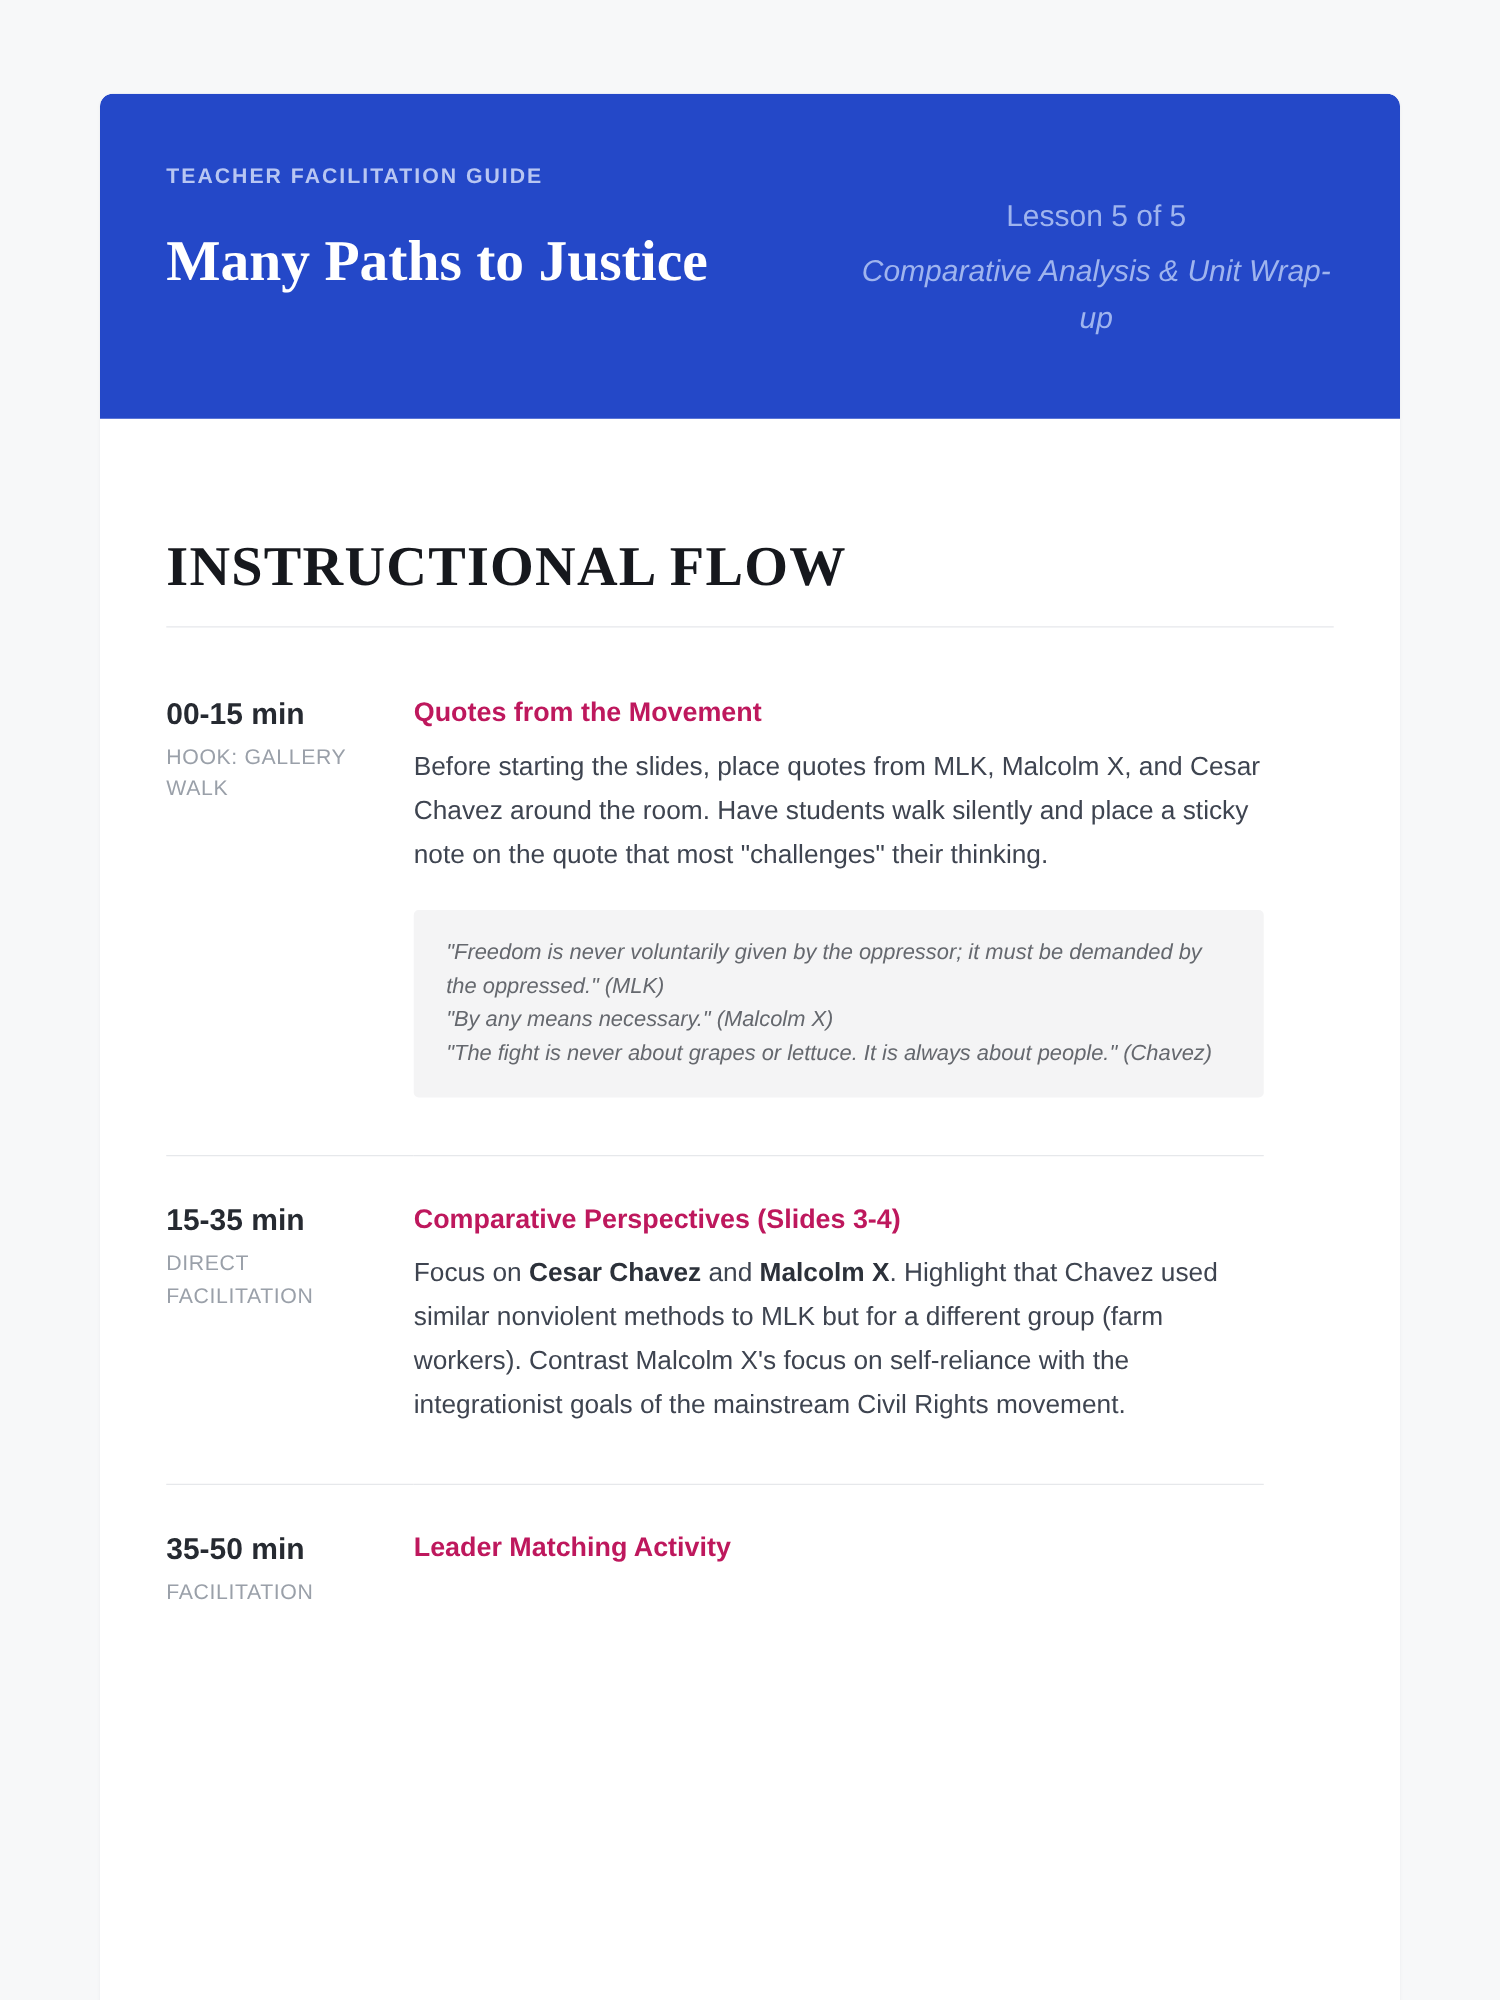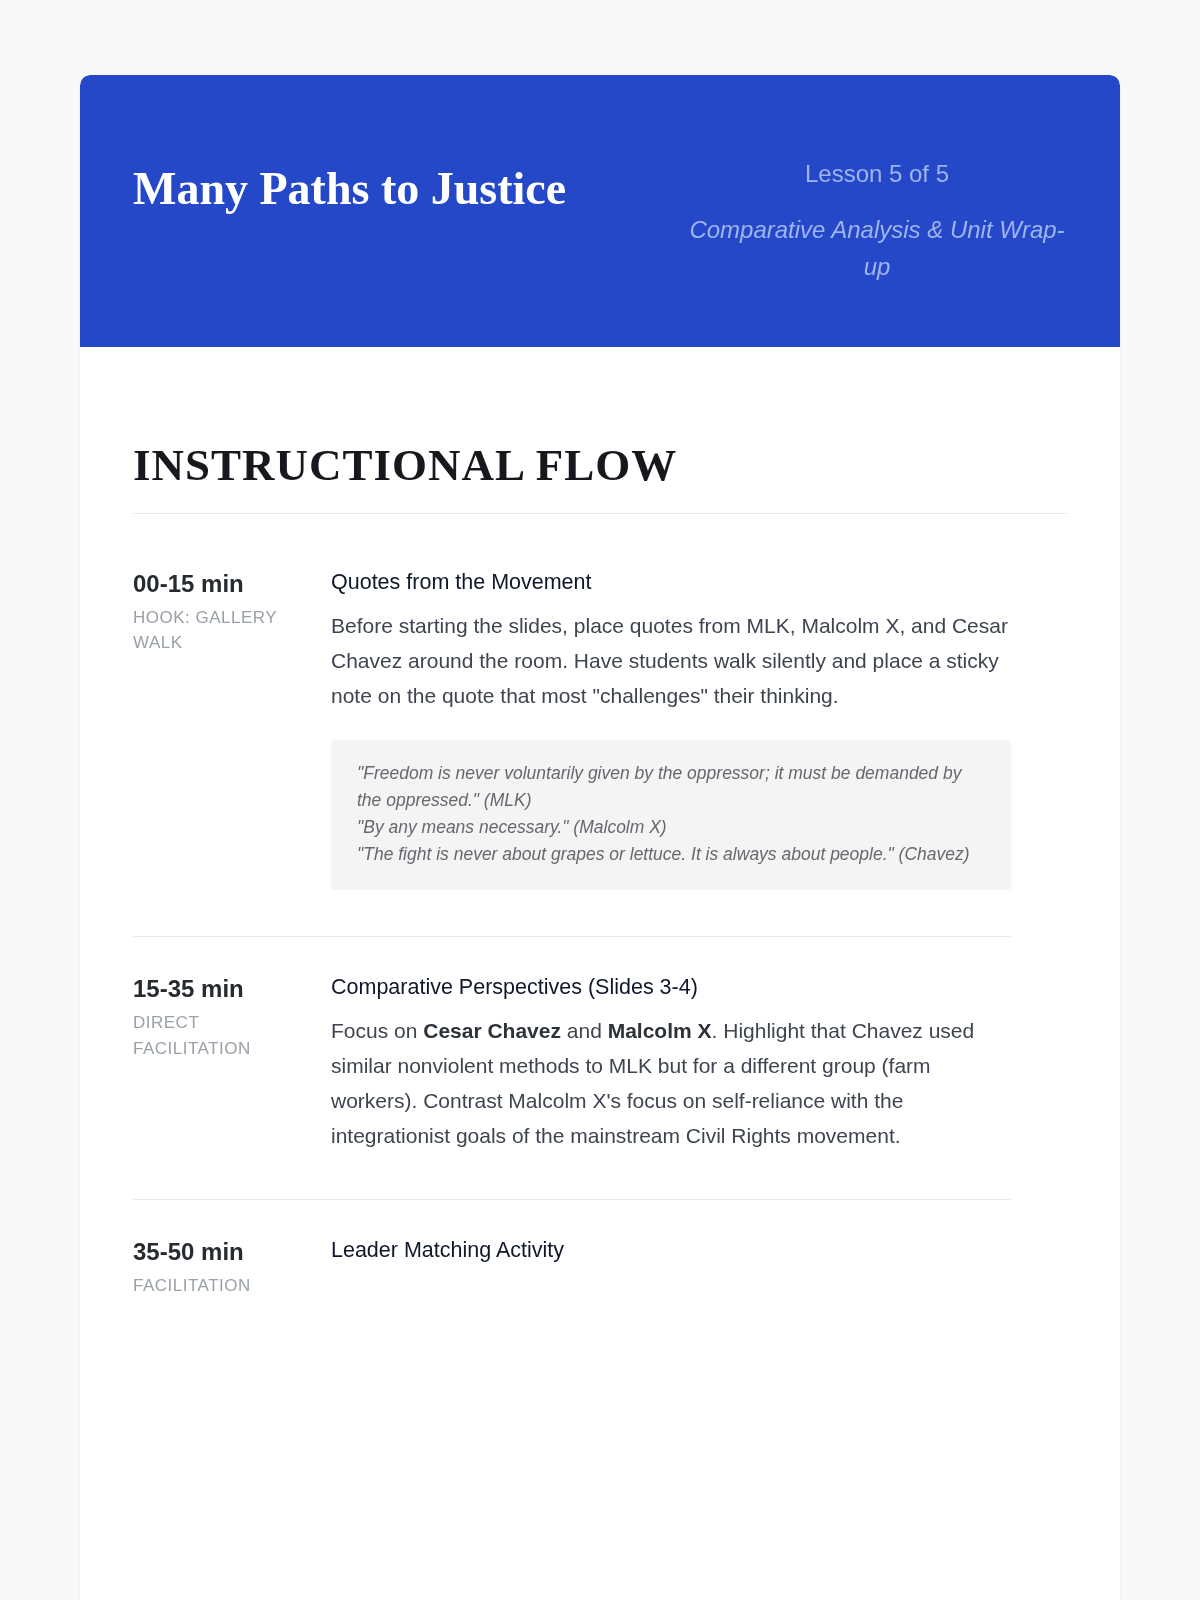--- a/index.html
+++ b/index.html
@@ -65,21 +65,21 @@
     flex-shrink:0;
   }
   .lesson-number{
     font-size:24px;
     line-height:1.4;
   }
   .lesson-subtitle{
     font-size:24px;
     font-style:italic;
     line-height:1.55;
-    margin-top:20px;
+    margin-top:8px;
   }
   .main{
     padding:0 53px 70px;
   }
   .flow-heading{
     margin-top:92px;
     font-family:"Liberation Serif","DejaVu Serif",serif;
     font-weight:700;
     font-size:45px;
     letter-spacing:1px;
@@ -109,22 +109,22 @@
     margin-top:7px;
     font-size:17px;
     letter-spacing:0.5px;
     line-height:1.5;
     color:var(--muted-label);
     max-width:165px;
   }
   .content{max-width:680px;}
   .activity-title{
     font-size:21.5px;
-    font-weight:400;
-    color:#0f172a;
+    font-weight:700;
+    color:#be185d;
   }
   .activity-body{
     margin-top:14px;
     font-size:21px;
     line-height:1.66;
     color:var(--body-text);
   }
   .activity-body strong{color:#2c313a;}
   .quote-box{
     margin-top:26px;
@@ -139,20 +139,21 @@
     color:var(--quote-text);
   }
 </style>
 </head>
 <body>
 
 <div class="card">
 
   <header class="guide-header">
     <div class="header-left">
+      <div class="eyebrow">TEACHER FACILITATION GUIDE</div>
       <h1 class="guide-title">Many Paths to Justice</h1>
     </div>
     <div class="header-right">
       <div class="lesson-number">Lesson 5 of 5</div>
       <div class="lesson-subtitle">Comparative Analysis &amp; Unit Wrap-up</div>
     </div>
   </header>
 
   <main class="main">
 

